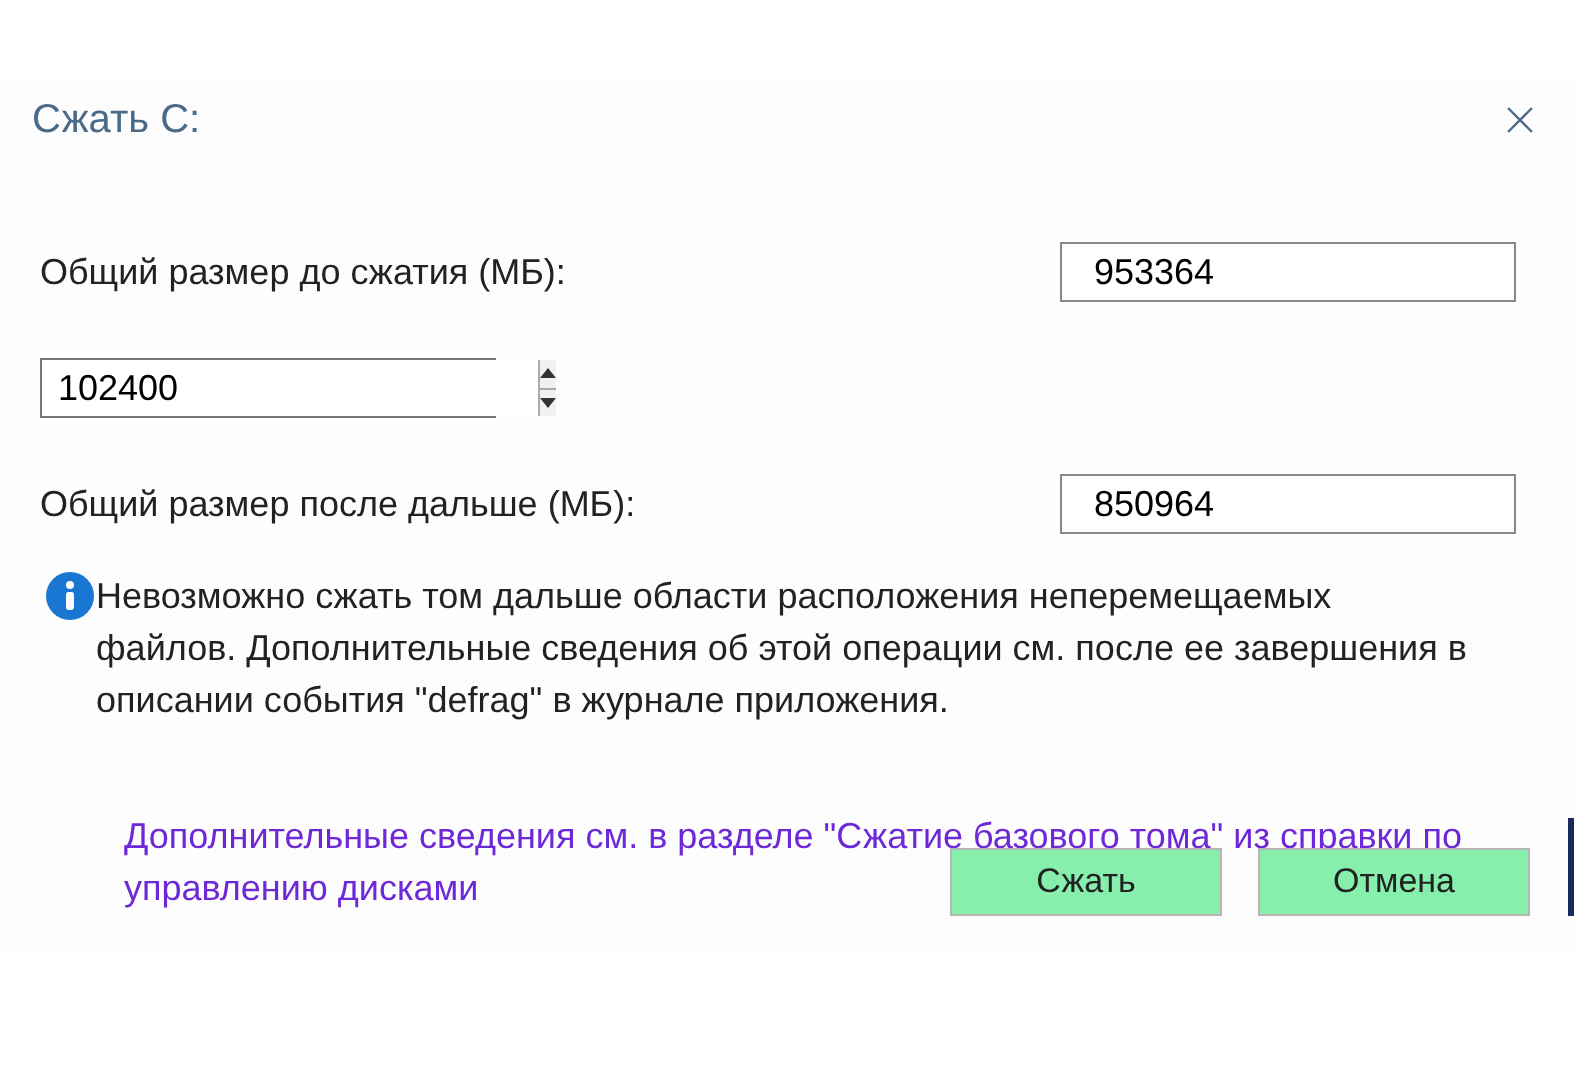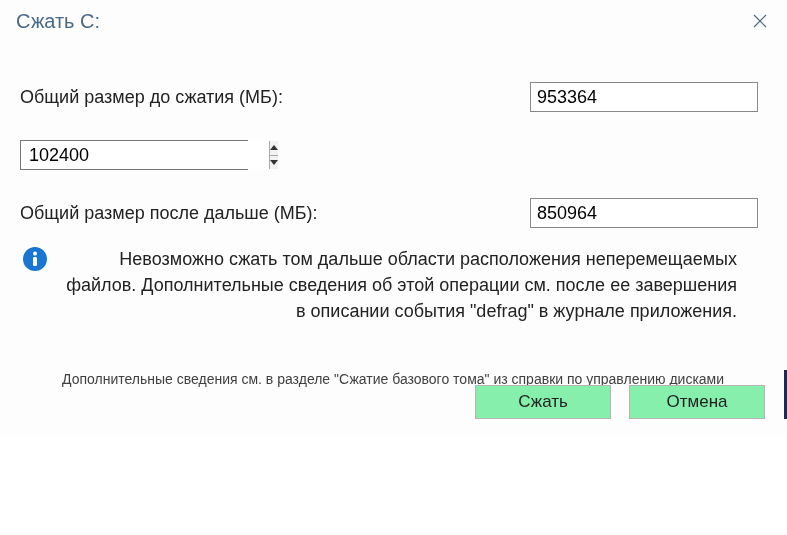--- a/index.html
+++ b/index.html
@@ -13,20 +13,21 @@
       width: 787px;
       height: 535px;
       overflow: hidden;
       position: relative;
     }
     .dialog {
       width: 787px;
       height: 437px;
       background: #fdfdfd;
       position: relative;
+      margin-top: 39px;
     }
     .titlebar {
       height: 42px;
       display: flex;
       align-items: center;
       justify-content: space-between;
       padding: 0 14px 0 16px;
       color: #4a6a88;
       font-size: 20px;
       font-weight: 400;
@@ -52,21 +53,21 @@
     .row .label {
       flex: 0 0 510px;
       font-size: 18px;
       color: #222;
     }
     .value-box {
       width: 228px;
       height: 30px;
       border: 1px solid #888;
       background: #fff;
-      padding: 2px 6px;
+      padding: 2px 16px;
       font-size: 18px;
       line-height: 24px;
       color: #000;
     }
     .spinner {
       display: flex;
       width: 228px;
       height: 30px;
       border: 1px solid #767676;
       background: #a3a3a3;
@@ -93,39 +94,37 @@
       justify-content: center;
       background: #f1f1f1;
       cursor: pointer;
     }
     .spin-btn:first-child { border-bottom: 1px solid #aaa; }
     .spin-btn svg { fill: #333; }
     .info-block {
       display: flex;
       align-items: flex-start;
       margin: 18px 30px 0 0;
-      gap: 14px;
-      text-align: right;
     }
     .info-icon {
       width: 26px;
       height: 26px;
       flex: 0 0 26px;
       margin-left: 2px;
     }
     .info-text {
       font-size: 18px;
       line-height: 26px;
       color: #222;
     }
     .extra-text {
       margin: 42px 30px 0 42px;
-      font-size: 14px;
+      font-size: 18px;
       line-height: 26px;
-      color: #404040;
+      color: #6d28d9;
     }
     .footer {
       position: absolute;
       bottom: 18px;
       right: 22px;
       display: flex;
       gap: 18px;
     }
     .btn {
       width: 136px;

